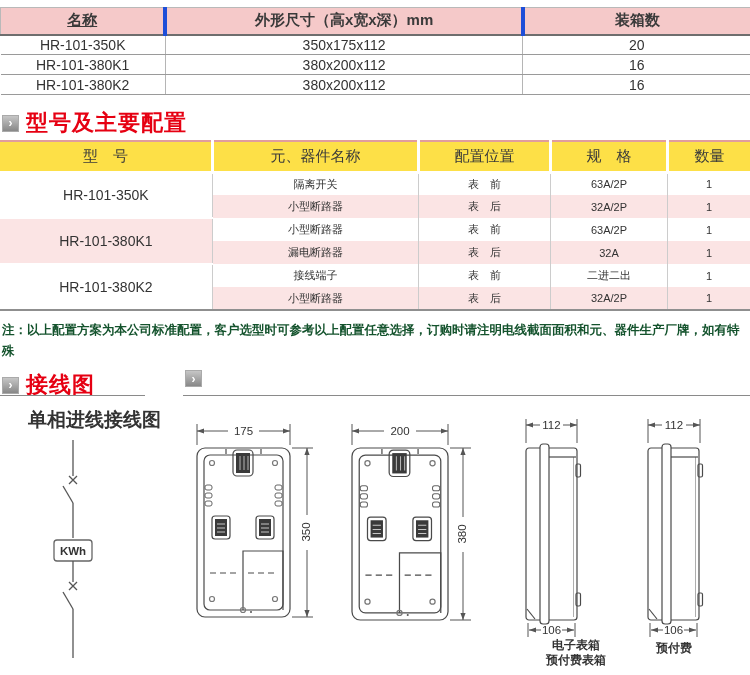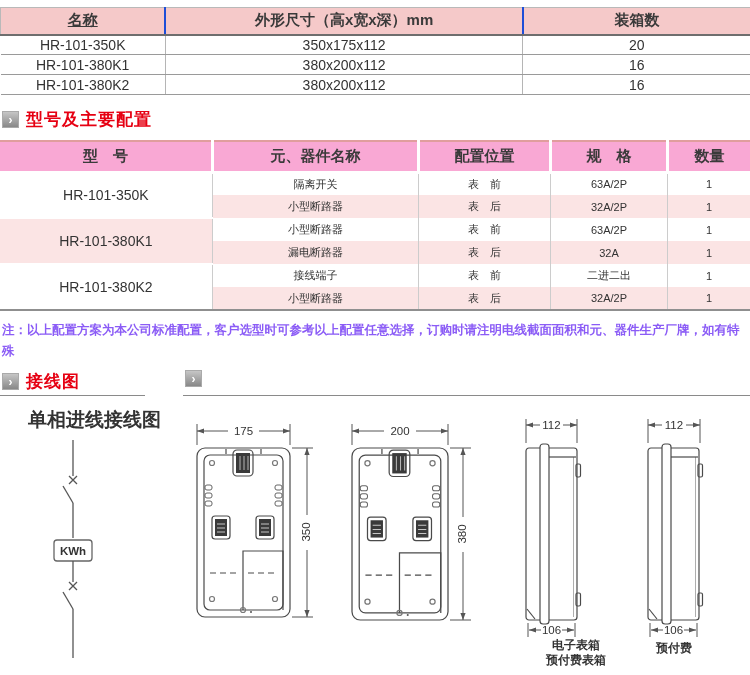--- a/index.html
+++ b/index.html
@@ -3,47 +3,47 @@
 <meta charset="utf-8">
 <style>
   * { margin:0; padding:0; box-sizing:border-box; }
   body { font-family:"Liberation Sans","DejaVu Sans",sans-serif; background:#fff; }
   #page { position:relative; width:750px; height:675px; background:#fff; overflow:hidden; }
 
   
   table { border-collapse:collapse; table-layout:fixed; width:750px; position:absolute; left:0; }
   #t1 { top:7px; border-top:1px solid #b9b9b9; }
   #t1 th { height:27px; background:#f5c9c9; font-size:15px; font-weight:bold; color:#3a3a3a;
-           border-bottom:2px solid #6e6e6e; border-left:2px solid #1d4ed8; }
+           border-bottom:2px solid #6e6e6e; border-left:4px solid #1d4ed8; }
   #t1 th:first-child { border-left:1px solid #b9b9b9;text-decoration:underline; }
   #t1 td { height:20px; font-size:14px; color:#333; text-align:center;
            border-bottom:1px solid #9a9a9a; border-left:1px solid #b5b5b5; }
   #t1 td:first-child { border-left:none; }
 
   #t2 { top:140px; border-top:2px solid #e09d9d; border-bottom:2px solid #8f8f8f; }
-  #t2 th { height:31px; background:#f9a8d4; font-size:15px; font-weight:bold; color:#3a3a3a;
+  #t2 th { height:31px; background:#fde047; font-size:15px; font-weight:normal; color:#3a3a3a;
            border-bottom:3px solid #fff; }
   #t2 th + th { border-left:3px solid #fff; }
   #t2 td { height:23px; font-size:11px; color:#333; text-align:center; }
   #t2 tbody tr:nth-child(even) td { background:#fbe4e4; }
   #t2 td.sep { border-left:1px solid #cccccc; }
   #t2 td.mcell { background:#fff; border-top:2px solid #fff; font-size:14px; }
   #t2 td.mcell.pink { background:#fbe4e4; }
 
   
   #note { position:absolute; top:320px; left:2px; width:748px; font-size:12.5px; font-weight:bold;
-          color:#8b5cf6; line-height:21px; }
+          color:#14532d; line-height:21px; }
   #note .l2 { padding-left:26px; }
 
   
   .sec { position:absolute; display:flex; align-items:center; gap:7px; }
   .arr-icon { width:17px; height:17px; background:linear-gradient(#c6c6c6,#888); border:1px solid #aaa;
               color:#fff; font-size:12px; font-weight:bold; display:flex; align-items:center;
               justify-content:center; line-height:1; }
-  .sec-title { font-size:17px; font-weight:bold; color:#e60012; letter-spacing:1px;text-align:center; }
+  .sec-title { font-size:22px; font-weight:bold; color:#e60012; letter-spacing:1px;text-align:center; }
   .uline { position:absolute; height:0; border-top:1px solid #8a8a8a; }
 
   
   #wiring-label { position:absolute; top:407px; left:28px; font-size:19px; font-weight:bold; color:#333; }
   svg { position:absolute; top:400px; left:0; }
   svg text { font-family:"Liberation Sans","DejaVu Sans",sans-serif; font-size:11.5px; fill:#333; }
   .cap { position:absolute; text-align:center; font-size:12px; font-weight:bold; color:#333; line-height:15px; }
   #cap1 { top:638px; left:516px; width:120px; }
   #cap2 { top:641px; left:614px; width:120px; }
 </style>

